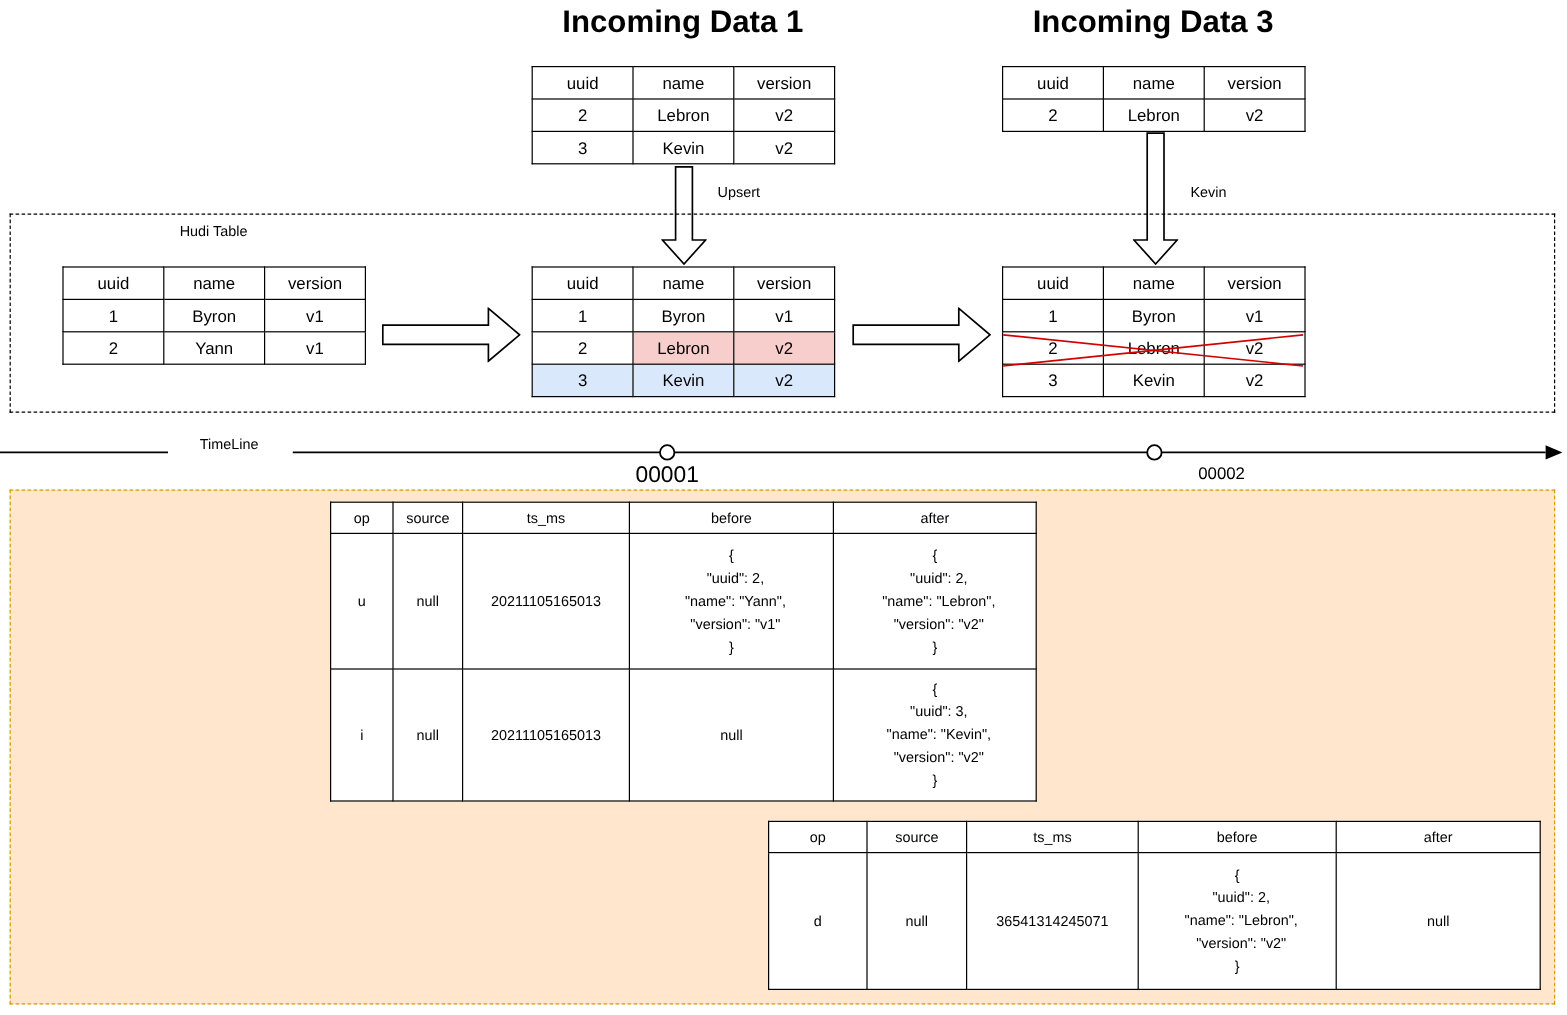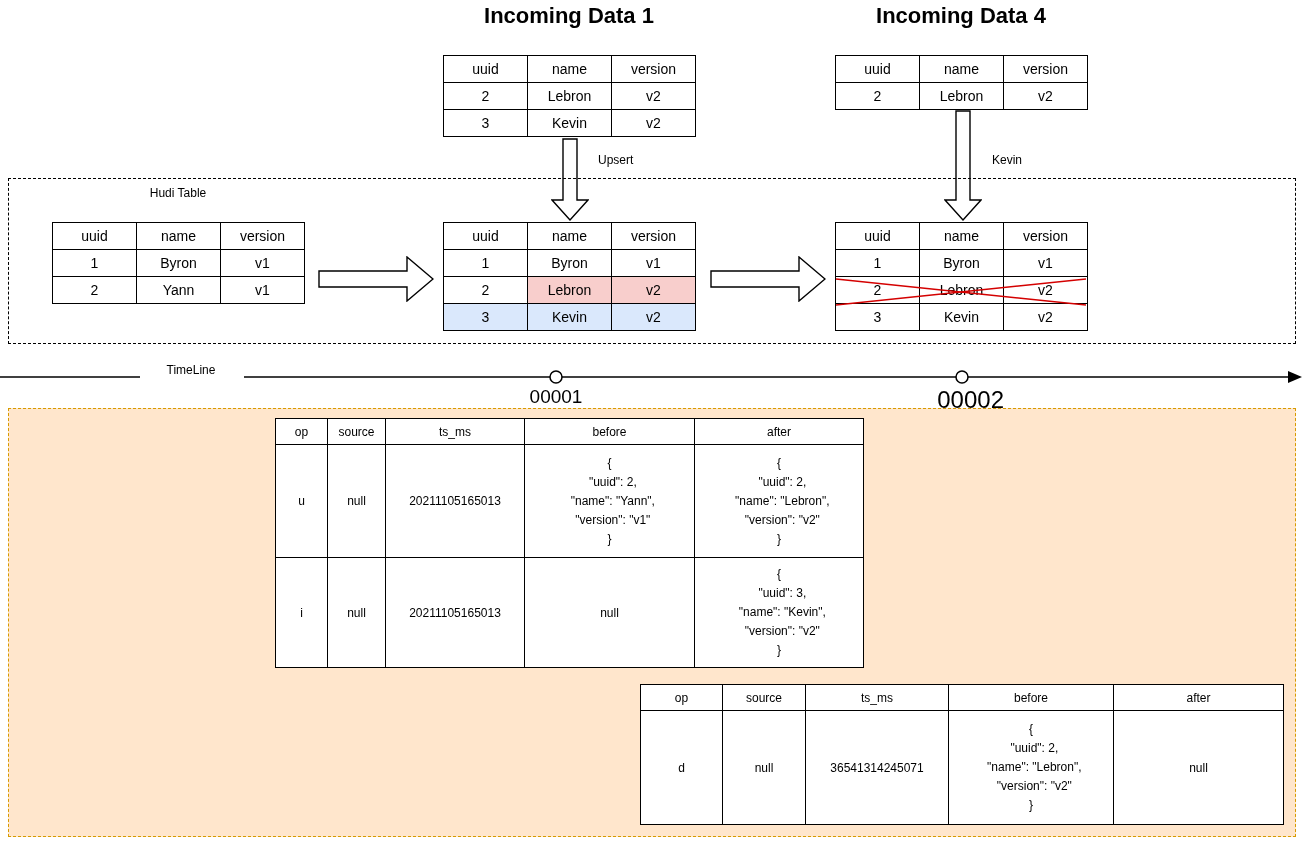--- a/index.html
+++ b/index.html
@@ -3,21 +3,21 @@
 <meta charset="utf-8">
 <style>
   * { box-sizing: border-box; }
   html, body { margin: 0; padding: 0; }
   body {
     width: 1306px; height: 846px; background: #ffffff;
     font-family: "Liberation Sans", sans-serif; color: #000;
   }
   .canvas { position: relative; width: 1306px; height: 846px; overflow: hidden; }
   .abs { position: absolute; }
-  .dtitle { font-size: 22px; font-weight: 600; text-align: center; }
+  .dtitle { font-size: 26px; font-weight: 600; text-align: center; }
   .slabel { font-size: 12px; font-weight: 400; }
   .center { text-align: center; }
 
   .stable { position: absolute; border-collapse: collapse; table-layout: fixed; width: 252px; background: #fff; }
   .stable th, .stable td {
     border: 1px solid #000; width: 84px; height: 27px;
     font-size: 14px; font-weight: 400; text-align: center; vertical-align: middle; padding: 0;
   }
   .hl-red  { background: #f8cecc; }
   .hl-blue { background: #dae8fc; }
@@ -33,21 +33,21 @@
   .dashed-box { position: absolute; border: 1px dashed #000; }
   .orange-box { position: absolute; border: 1px dashed #d79b00; background: #ffe6cc; }
   svg { display: block; }
 </style>
 </head>
 <body>
 
 <div class="canvas">
 
   <div class="abs dtitle" style="left:443px; top:3px; width:252px;">Incoming Data 1</div>
-  <div class="abs dtitle" style="left:835px; top:3px; width:252px;">Incoming Data 4</div>
+  <div class="abs dtitle" style="left:835px; top:3px; width:252px;">Incoming Data 3</div>
 
   <table class="stable" style="left:443px; top:55px;">
     <tbody>
         <tr>
       <th>uuid</th>
       <th>name</th>
       <th>version</th>
     </tr>
     <tr>
       <td>2</td>
@@ -186,21 +186,21 @@
     <svg width="1306" height="22" viewBox="0 0 1306 22">
       <line x1="0" y1="11" x2="140" y2="11" stroke="#000" stroke-width="1.4"></line>
       <line x1="244" y1="11" x2="1288" y2="11" stroke="#000" stroke-width="1.4"></line>
       <polygon points="1288,5 1302,11 1288,17" fill="#000"></polygon>
       <circle cx="556" cy="11" r="6" fill="#fff" stroke="#000" stroke-width="1.5"></circle>
       <circle cx="962" cy="11" r="6" fill="#fff" stroke="#000" stroke-width="1.5"></circle>
     </svg>
   </div>
   <div class="abs slabel center" style="left:138px; top:363px; width:106px;">TimeLine</div>
   <div class="abs center" style="left:506px; top:386px; width:100px; font-size:19px;">00001</div>
-  <div class="abs center" style="left:904px; top:386px; width:100px; font-size:24px;text-align:right;">00002</div>
+  <div class="abs center" style="left:968px; top:386px; width:100px; font-size:14px;">00002</div>
 
   <div class="orange-box" style="left:8px; top:408px; width:1288px; height:429px;"></div>
 
   <table class="ctable" style="left:275px; top:418px; width:588px;">
     <colgroup>
         <col style="width:52px">
         <col style="width:58px">
         <col style="width:139px">
         <col style="width:170px">
         <col style="width:169px">

